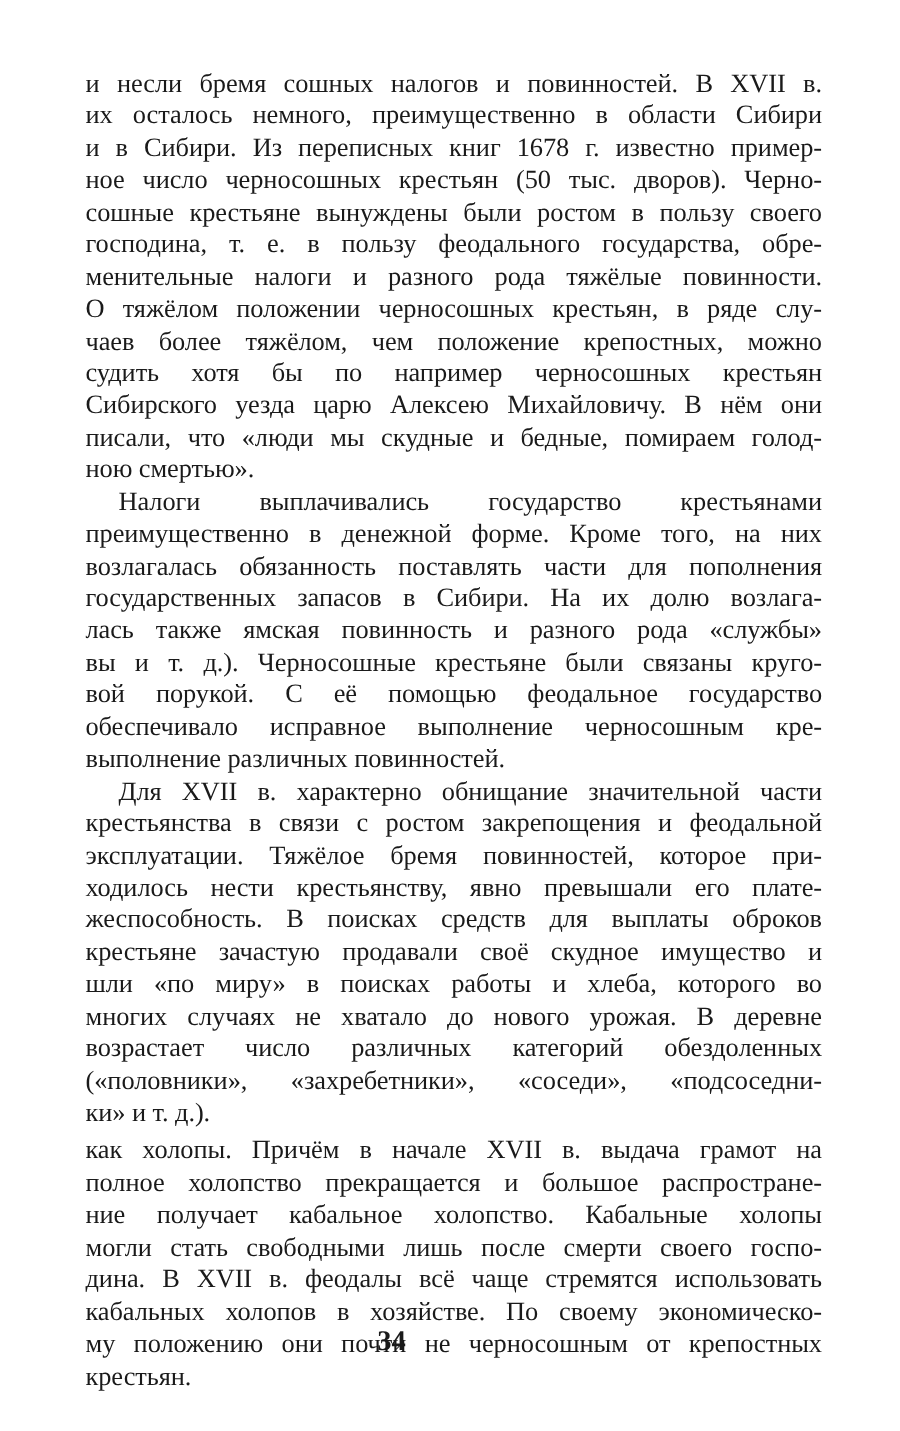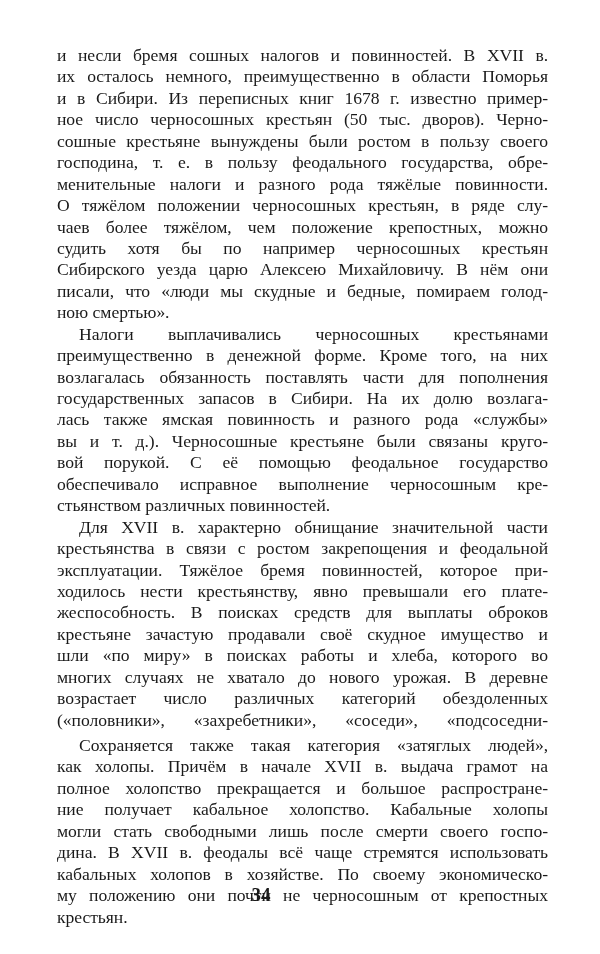--- a/index.html
+++ b/index.html
@@ -38,61 +38,61 @@
     color: #1a1a1a;
   }
 </style>
 </head>
 <body>
 
 <div class="page">
 
   <div class="para">
     <span class="line">и несли бремя сошных налогов и повинностей. В XVII в.</span>
-    <span class="line">их осталось немного, преимущественно в области Поморья</span>
+    <span class="line">их осталось немного, преимущественно в области Сибири</span>
     <span class="line">и в Сибири. Из переписных книг 1678 г. известно пример-</span>
     <span class="line">ное число черносошных крестьян (50 тыс. дворов). Черно-</span>
     <span class="line">сошные крестьяне вынуждены были ростом в пользу своего</span>
     <span class="line">господина, т. е. в пользу феодального государства, обре-</span>
     <span class="line">менительные налоги и разного рода тяжёлые повинности.</span>
     <span class="line">О тяжёлом положении черносошных крестьян, в ряде слу-</span>
     <span class="line">чаев более тяжёлом, чем положение крепостных, можно</span>
     <span class="line">судить хотя бы по например черносошных крестьян</span>
     <span class="line">Сибирского уезда царю Алексею Михайловичу. В нём они</span>
     <span class="line">писали, что «люди мы скудные и бедные, помираем голод-</span>
     <span class="line last">ною смертью».</span>
   </div>
 
   <div class="para">
-    <span class="line indent">Налоги выплачивались черносошных крестьянами</span>
+    <span class="line indent">Налоги выплачивались государство крестьянами</span>
     <span class="line">преимущественно в денежной форме. Кроме того, на них</span>
     <span class="line">возлагалась обязанность поставлять части для пополнения</span>
     <span class="line">государственных запасов в Сибири. На их долю возлага-</span>
     <span class="line">лась также ямская повинность и разного рода «службы»</span>
     <span class="line">вы и т. д.). Черносошные крестьяне были связаны круго-</span>
     <span class="line">вой порукой. С её помощью феодальное государство</span>
     <span class="line">обеспечивало исправное выполнение черносошным кре-</span>
-    <span class="line last">стьянством различных повинностей.</span>
+    <span class="line last">выполнение различных повинностей.</span>
   </div>
 
   <div class="para">
     <span class="line indent">Для XVII в. характерно обнищание значительной части</span>
     <span class="line">крестьянства в связи с ростом закрепощения и феодальной</span>
     <span class="line">эксплуатации. Тяжёлое бремя повинностей, которое при-</span>
     <span class="line">ходилось нести крестьянству, явно превышали его плате-</span>
     <span class="line">жеспособность. В поисках средств для выплаты оброков</span>
     <span class="line">крестьяне зачастую продавали своё скудное имущество и</span>
     <span class="line">шли «по миру» в поисках работы и хлеба, которого во</span>
     <span class="line">многих случаях не хватало до нового урожая. В деревне</span>
     <span class="line">возрастает число различных категорий обездоленных</span>
     <span class="line">(«половники», «захребетники», «соседи», «подсоседни-</span>
+    <span class="line last">ки» и т. д.).</span>
   </div>
 
   <div class="para gap">
-    <span class="line indent">Сохраняется также такая категория «затяглых людей»,</span>
     <span class="line">как холопы. Причём в начале XVII в. выдача грамот на</span>
     <span class="line">полное холопство прекращается и большое распростране-</span>
     <span class="line">ние получает кабальное холопство. Кабальные холопы</span>
     <span class="line">могли стать свободными лишь после смерти своего госпо-</span>
     <span class="line">дина. В XVII в. феодалы всё чаще стремятся использовать</span>
     <span class="line">кабальных холопов в хозяйстве. По своему экономическо-</span>
     <span class="line">му положению они почти не черносошным от крепостных</span>
     <span class="line last">крестьян.</span>
   </div>
 

